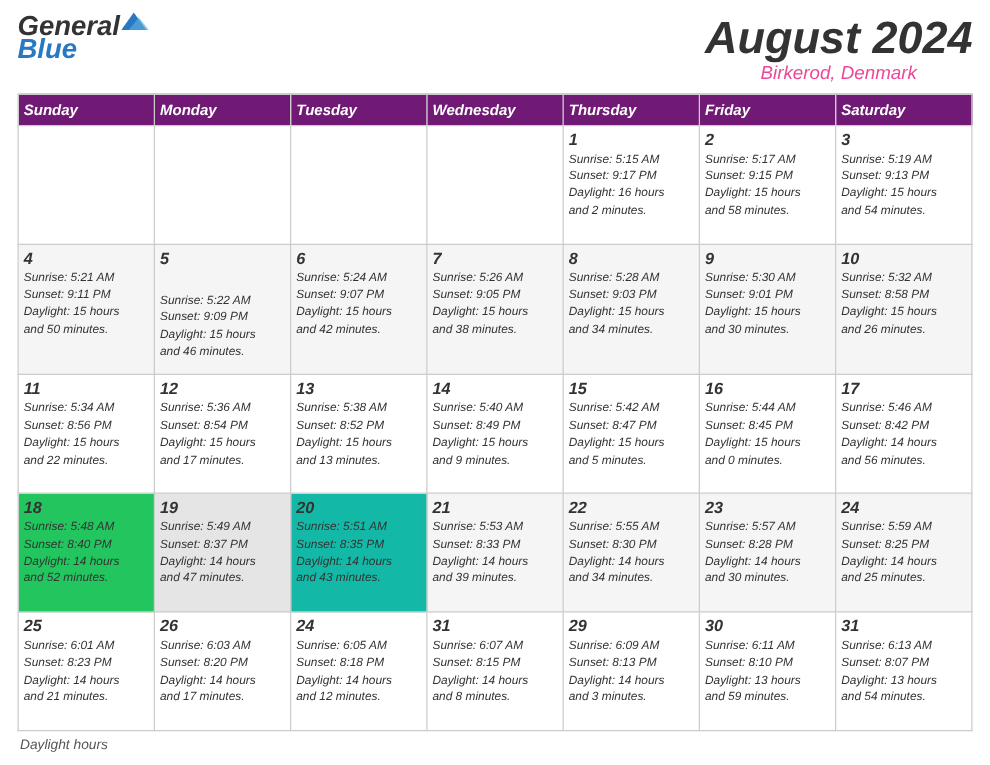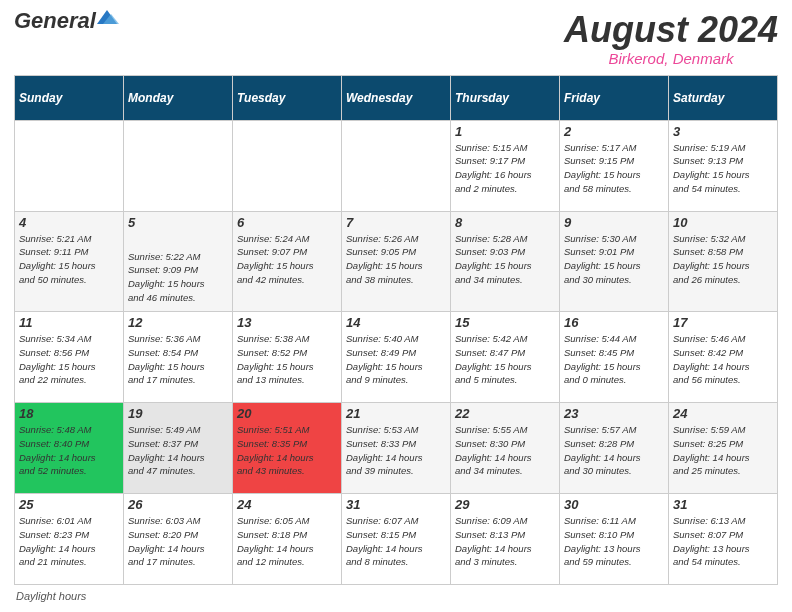--- a/index.html
+++ b/index.html
@@ -43,25 +43,25 @@
       color: #ec4899;
     }
     .calendar {
       flex: 1;
       border: 1px solid #ccc;
       border-collapse: collapse;
       width: 100%;
       table-layout: fixed;
     }
     .calendar th {
-      background: #0c4a6e;
+      background: #701a75;
       color: #fff;
       font-size: 12px;
       font-weight: bold;
-      padding: 15px 4px;
+      padding: 5px 4px;
       border: 1px solid #ccc;
       text-align: left;
     }
     .calendar td {
       border: 1px solid #ccc;
       vertical-align: top;
       padding: 3px 4px;
       font-size: 10px;
       color: #333;
       background: #fff;
@@ -102,20 +102,21 @@
 <div class="page">
   <div class="header">
     <div class="logo">
       <div style="display:flex;align-items:center;">
         <span style="font-size:22px;font-weight:bold;color:#333;">General</span>
         <svg width="22" height="18" viewBox="0 0 22 18" style="margin-left:1px;margin-top:-4px;">
           <polygon points="0,14 10,0 20,14" fill="#2878c4"></polygon>
           <polygon points="6,14 14,4 22,14" fill="#5aaae0" opacity="0.7"></polygon>
         </svg>
       </div>
+      <span style="font-size:22px;font-weight:bold;color:#2878c4;margin-top:-4px;">Blue</span>
     </div>
     <div class="title-block">
       <div class="month-title">August 2024</div>
       <div class="location">Birkerod, Denmark</div>
     </div>
   </div>
 
   <table class="calendar">
     <thead>
       <tr>
@@ -266,21 +267,21 @@
 Daylight: 14 hours
 and 52 minutes.</div>
           </td>
           <td style="background: #e5e5e5;">
             <span class="day-num">19</span>
             <div class="day-info" style="white-space: pre-line;">Sunrise: 5:49 AM
 Sunset: 8:37 PM
 Daylight: 14 hours
 and 47 minutes.</div>
           </td>
-          <td style="background: #ef4444;">
+          <td style="background: #14b8a6;">
             <span class="day-num">20</span>
             <div class="day-info" style="white-space: pre-line;">Sunrise: 5:51 AM
 Sunset: 8:35 PM
 Daylight: 14 hours
 and 43 minutes.</div>
           </td>
           <td style="background: rgb(245, 245, 245);">
             <span class="day-num">21</span>
             <div class="day-info" style="white-space: pre-line;">Sunrise: 5:53 AM
 Sunset: 8:33 PM

